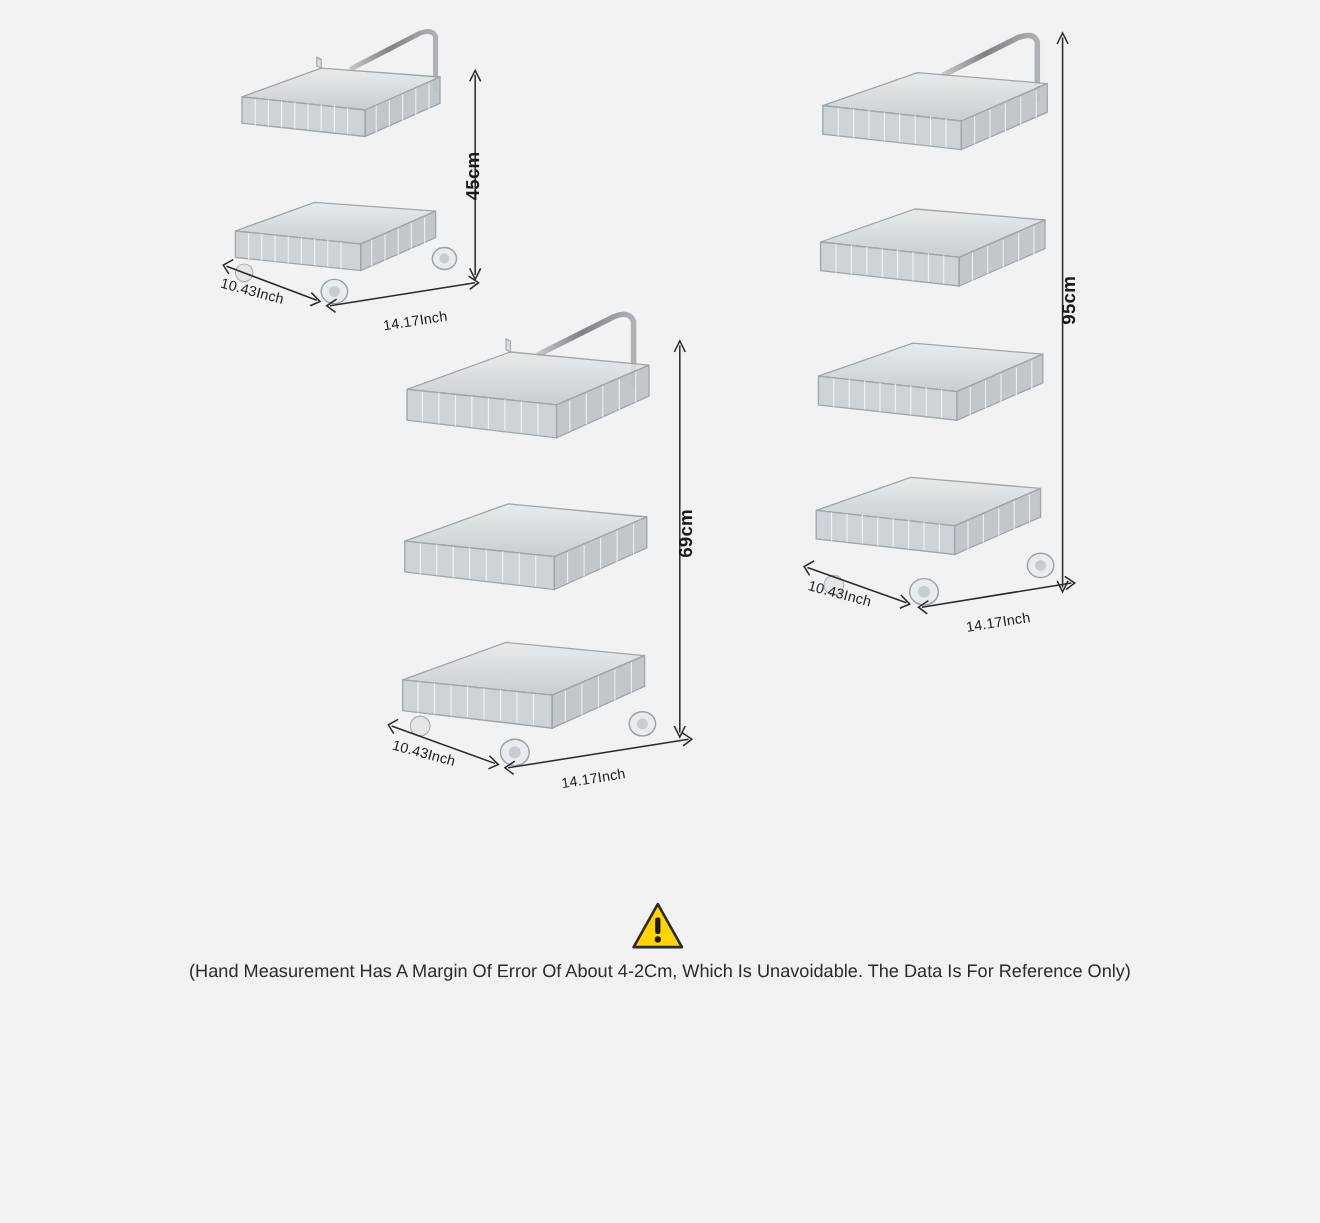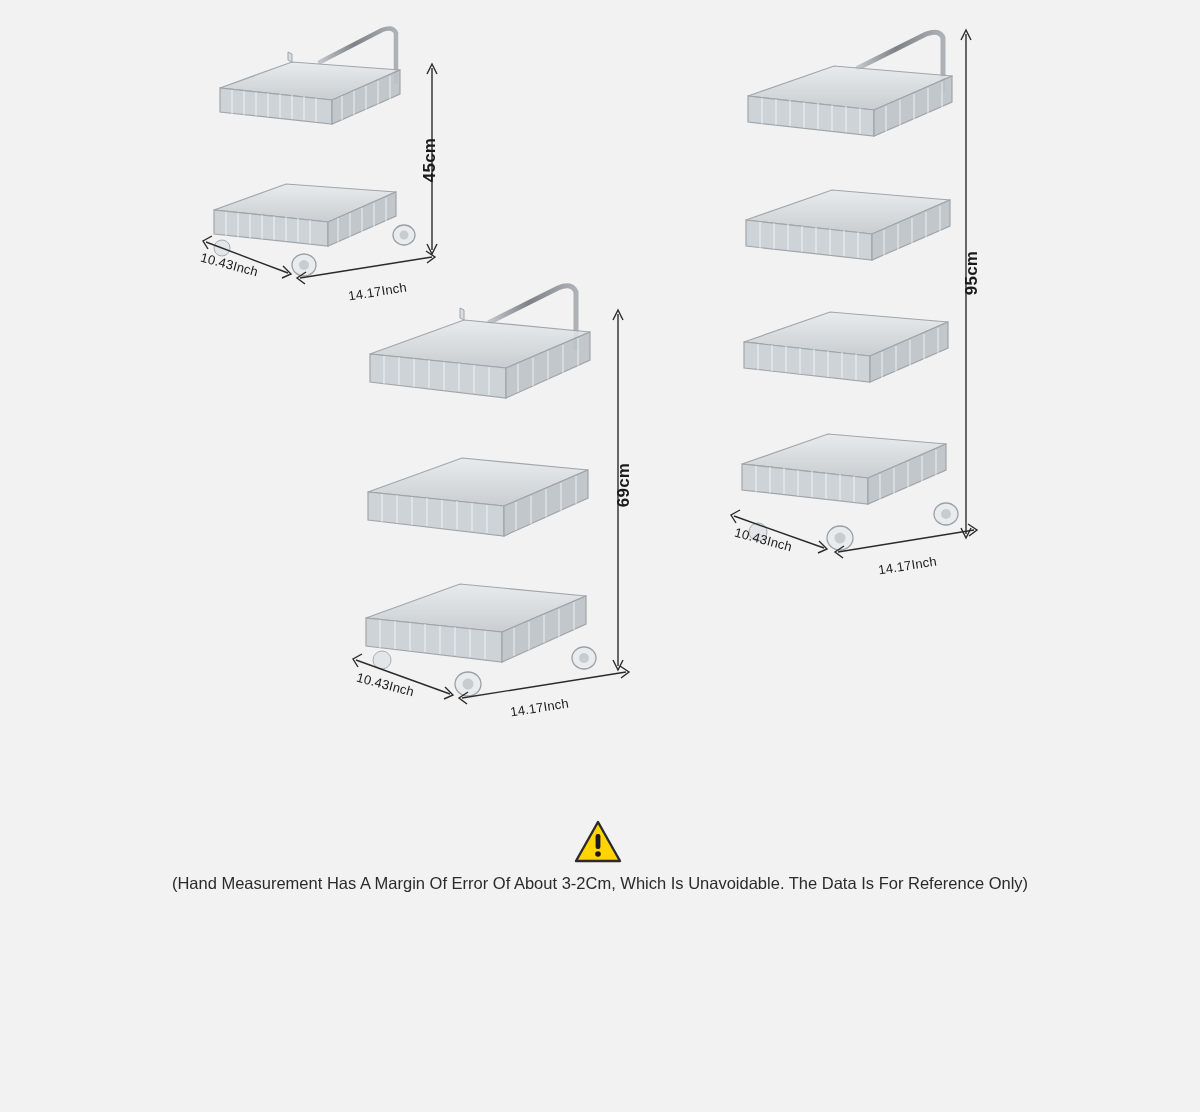--- a/index.html
+++ b/index.html
@@ -425,15 +425,15 @@
     <div class="dim-label rot-depth" style="left:6px; top:407px;">10.43Inch</div>
     <div class="dim-label rot-width" style="left:160px; top:430px;">14.17Inch</div>
   </div>
 
   <svg class="warn" viewBox="0 0 48 44">
     <path d="M24 2 L46 41 L2 41 Z" fill="#ffd400" stroke="#2b2b2b" stroke-width="2.4" stroke-linejoin="round"></path>
     <rect x="21.6" y="14" width="4.8" height="15" rx="2" fill="#1a1a1a"></rect>
     <circle cx="24" cy="34" r="2.8" fill="#1a1a1a"></circle>
   </svg>
 
-  <div class="caption">(Hand Measurement Has A Margin Of Error Of About 3-2Cm, Which Is Unavoidable. The Data Is For Reference Only)</div>
+  <div class="caption">(Hand Measurement Has A Margin Of Error Of About 4-2Cm, Which Is Unavoidable. The Data Is For Reference Only)</div>
 
 </div>
 
 </body></html>

